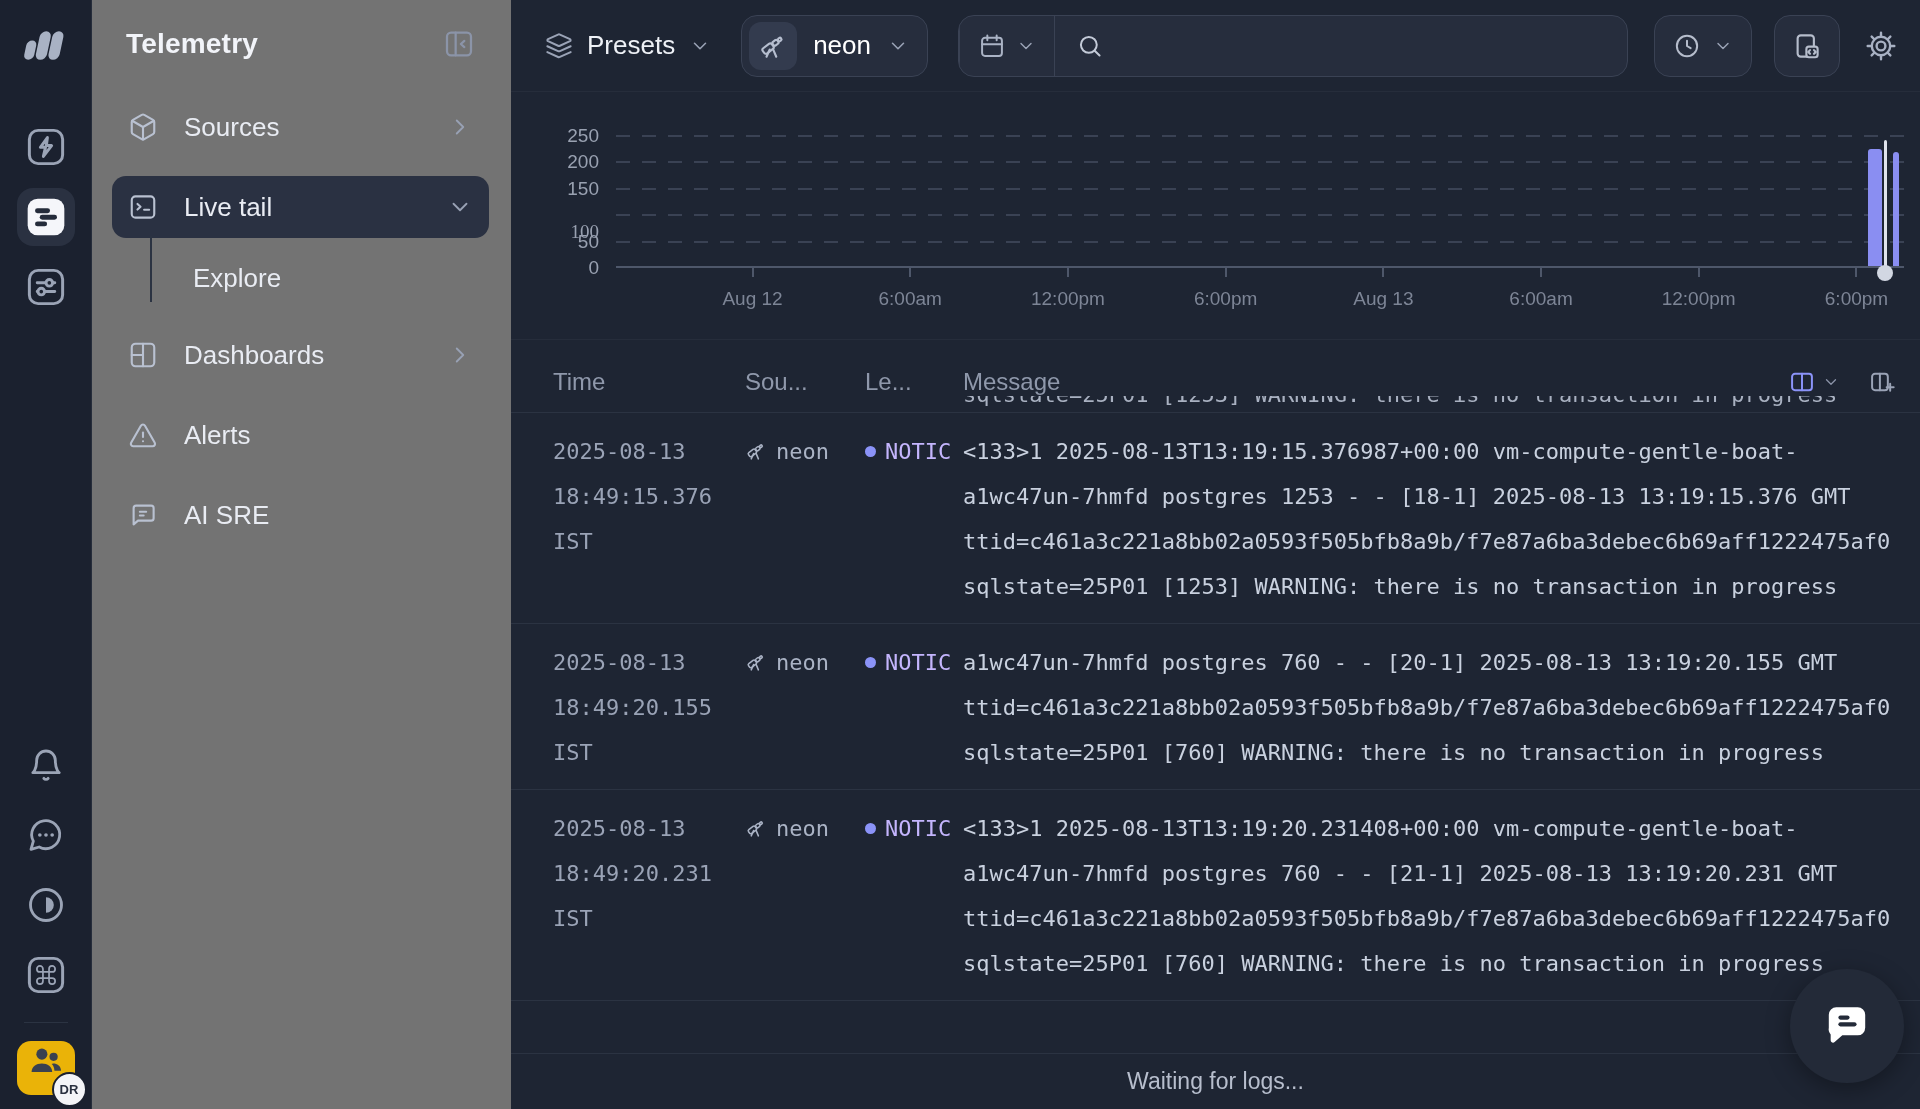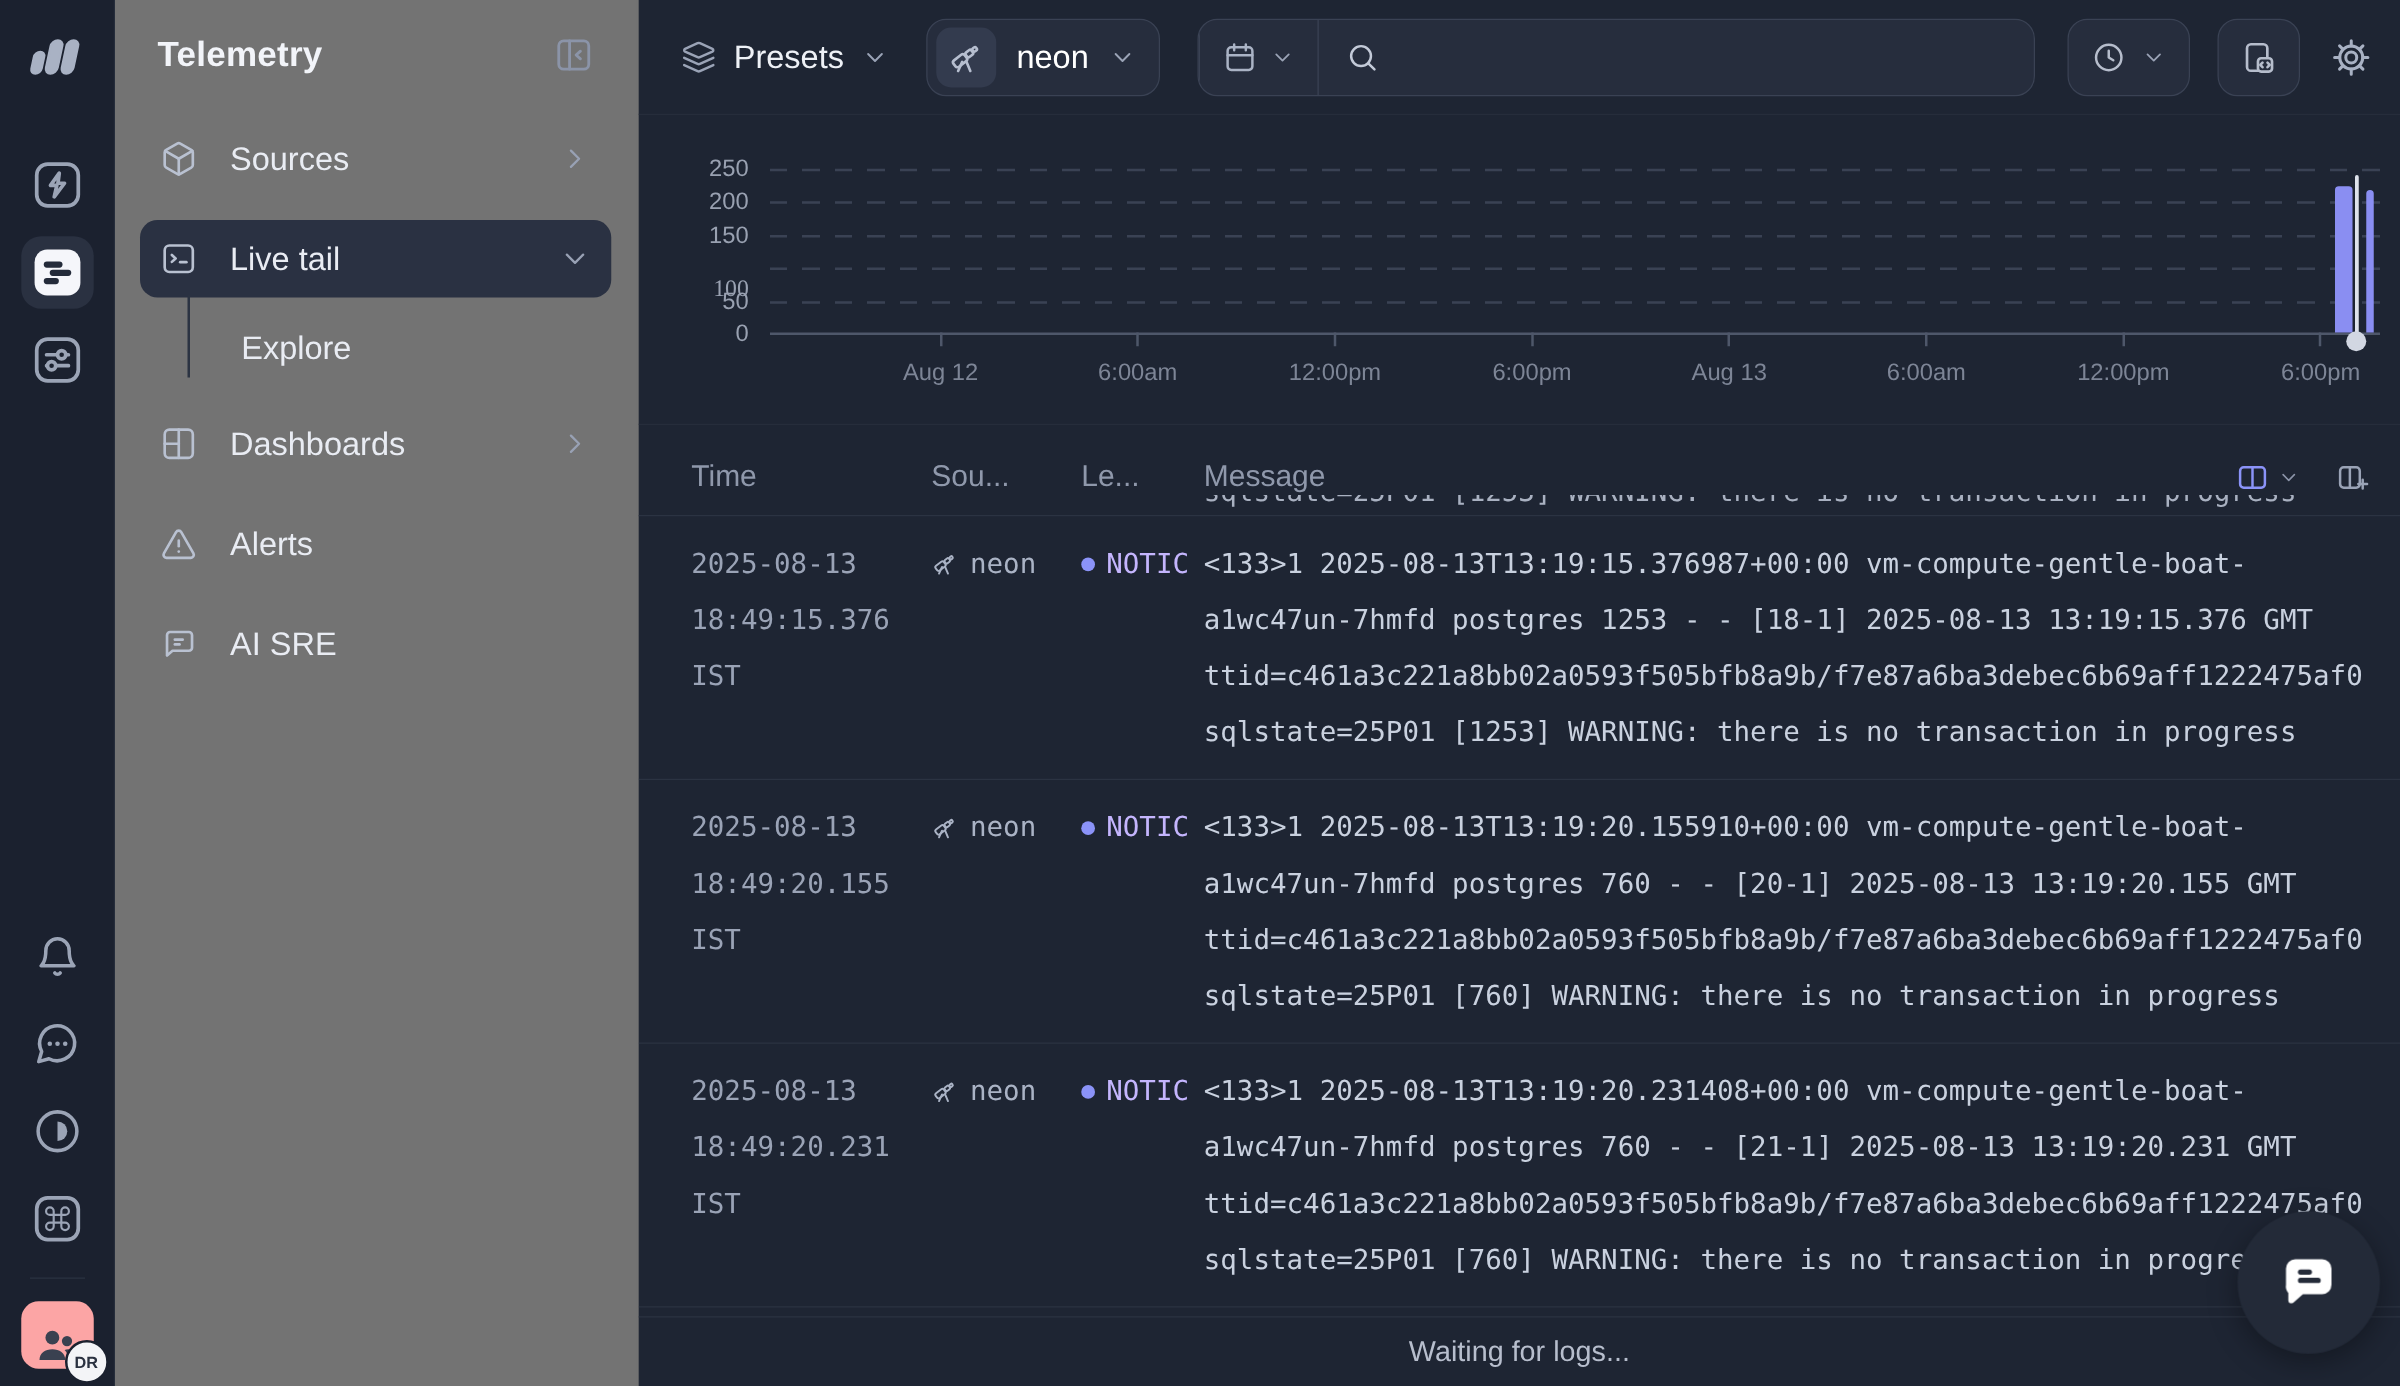--- a/index.html
+++ b/index.html
@@ -9,22 +9,22 @@
 
   
   .rail { width:92px; background:#1b212f; border-right:1px solid #262d3b;
     display:flex; flex-direction:column; align-items:center; padding:16px 0 14px; flex:none; }
   .rail-logo { margin:6px 0 40px; color:#a9b2c4; }
   .rail-btn { width:58px; height:58px; border:none; background:transparent; color:#9ba4b6;
     display:flex; align-items:center; justify-content:center; border-radius:16px; margin:6px 0; cursor:pointer; }
   .rail-btn.active { background:#2a3141; }
   .rail-spacer { flex:1; }
   .rail-divider { width:44px; height:1px; background:#2b3342; margin:12px 0 18px; }
-  .avatar { width:58px; height:54px; background:#fca5a5; border-radius:14px; position:relative;
-    display:flex; align-items:flex-end; justify-content:center; color:#3a4150; cursor:pointer;text-decoration:underline; }
+  .avatar { width:58px; height:54px; background:#eab308; border-radius:14px; position:relative;
+    display:flex; align-items:flex-start; justify-content:center; color:#3a4150; cursor:pointer;text-decoration:underline; }
   .avatar-badge { position:absolute; right:-12px; bottom:-12px; width:35px; height:35px; border-radius:50%;
     background:#f3f4f7; color:#2a3140; font-size:13px; font-weight:700;
     display:flex; align-items:center; justify-content:center; border:2px solid #1b212f; }
 
   
   .sidebar { width:419px; background:#737373; border-right:2px solid #737373;
     padding:24px 20px; flex:none; }
   .sidebar-header { display:flex; align-items:center; justify-content:space-between;
     margin:4px 14px 36px 14px; }
   .sidebar-title { font-size:28px; font-weight:700; color:#f2f4f9; letter-spacing:.2px; }
@@ -491,21 +491,20 @@
                 <path d="M9.4 14.8 6.8 20.6M12.2 14.9l2.4 5.7"></path>
               </svg>
             </span>
             <span>neon</span>
           </div>
           <div class="col-level">
             <span class="level-dot"></span>
             <span>NOTIC</span>
           </div>
           <div class="col-msg">
-            <div>&lt;133&gt;1 2025-08-13T13:19:20.155910+00:00 vm-compute-gentle-boat-</div>
             <div>a1wc47un-7hmfd postgres 760 - - [20-1] 2025-08-13 13:19:20.155 GMT</div>
             <div>ttid=c461a3c221a8bb02a0593f505bfb8a9b/f7e87a6ba3debec6b69aff1222475af0</div>
             <div>sqlstate=25P01 [760] WARNING: there is no transaction in progress</div>
           </div>
         </div>
         <div class="log-row">
           <div class="col-time">
             <div>2025-08-13</div>
             <div>18:49:20.231</div>
             <div>IST</div>

